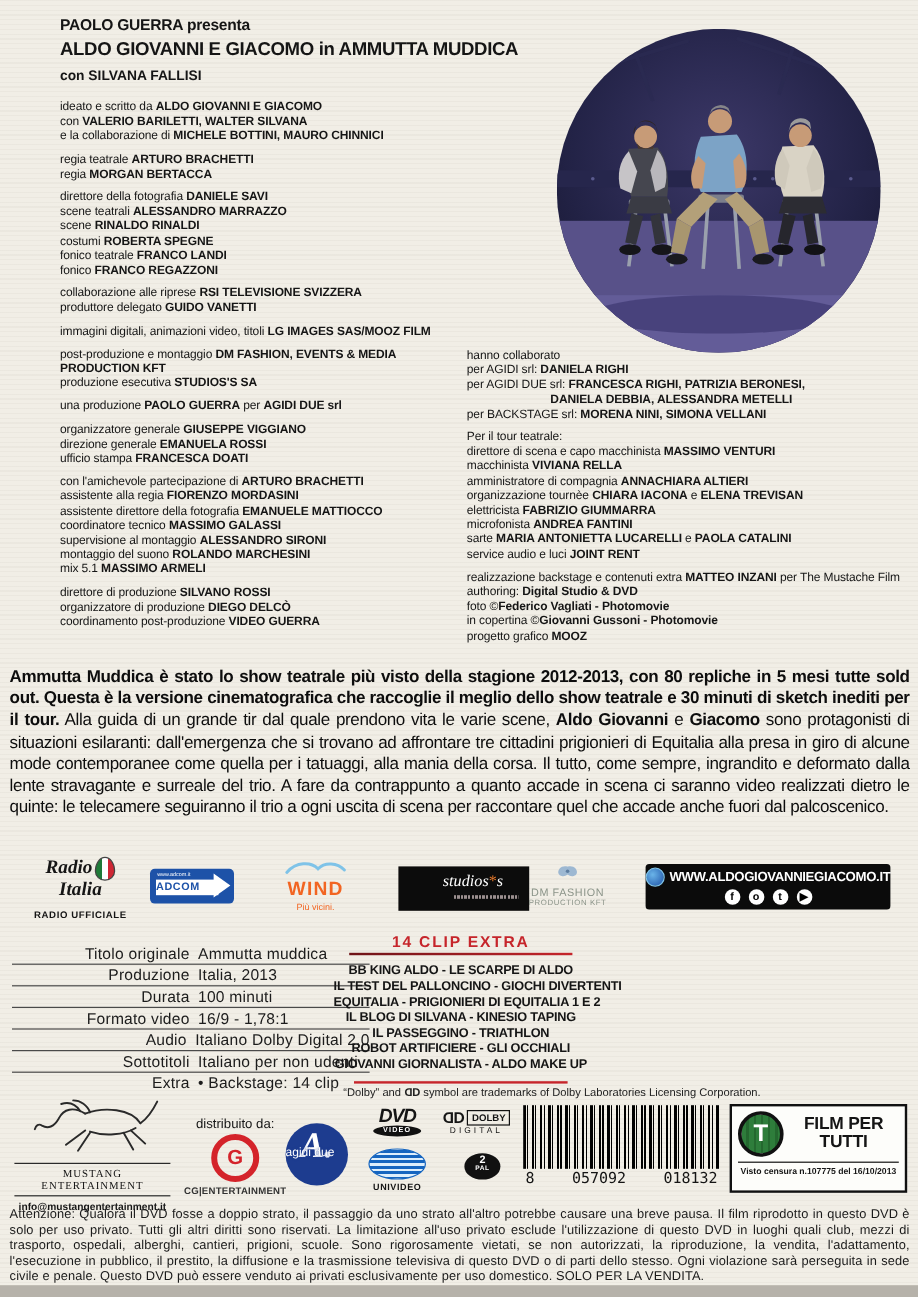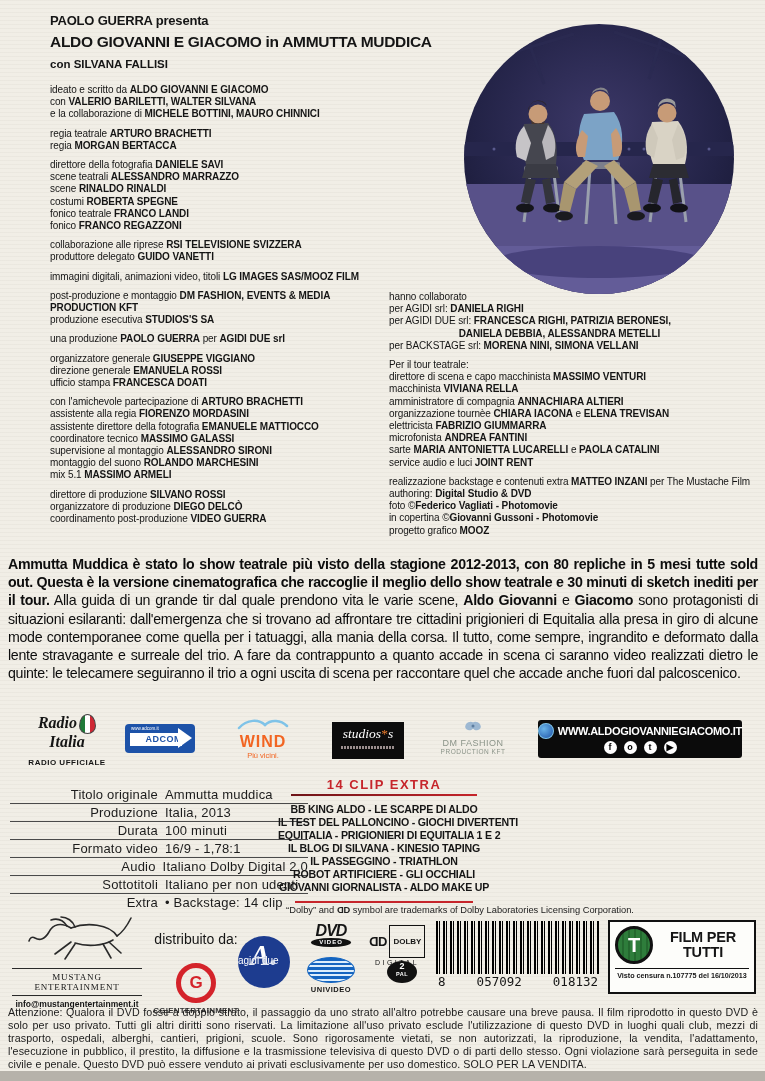--- a/index.html
+++ b/index.html
@@ -24,26 +24,26 @@
   .synopsis{left:8px;top:555px;width:750px;font-size:14.2px;line-height:18.2px;text-align:justify;letter-spacing:-0.3px;color:#0d0d0d;}
   .synopsis .ln{text-align:justify;}
   
   .radio{left:24px;top:714px;width:86px;text-align:center;}
   .radio .scripttxt{font-family:"Liberation Serif",serif;font-style:italic;font-weight:bold;font-size:16px;line-height:15px;}
   .flagball{display:inline-block;width:15px;height:18px;border-radius:50% 50% 50% 50%/60% 60% 40% 40%;
     background:linear-gradient(90deg,#1f7a38 0 33%,#ffffff 33% 66%,#cf2734 66% 100%);border:1px solid #444;vertical-align:middle;margin-left:2px;}
   .radio-cap{left:22px;top:758px;width:90px;text-align:center;font-size:8px;font-weight:bold;letter-spacing:0.5px;}
   .adcom{left:125px;top:724px;width:70px;height:29px;background:#1d52a8;border-radius:4px;}
   .adcom .url{position:absolute;left:6px;top:2px;font-size:4.5px;color:#fff;}
-  .adcom .box{position:absolute;left:5px;top:9px;width:52px;height:13px;background:#fff;text-align:right;font-size:9px;font-weight:bold;color:#1d52a8;line-height:13px;letter-spacing:0.5px;}
+  .adcom .box{position:absolute;left:5px;top:9px;width:52px;height:13px;background:#fff;text-align:left;font-size:9px;font-weight:bold;color:#1d52a8;line-height:13px;letter-spacing:0.5px;}
   .adcom .arr{position:absolute;right:3px;top:4px;width:0;height:0;border-top:10px solid transparent;border-bottom:10px solid transparent;border-left:14px solid #ffffff;}
   .wind{left:226px;top:716px;width:74px;text-align:center;}
   .wind .wname{color:#f26522;font-weight:bold;font-size:16px;letter-spacing:1px;line-height:15px;}
   .wind .wtag{color:#f26522;font-size:7.5px;margin-top:2px;}
-  .studioss{left:332px;top:722px;width:72px;height:37px;background:#0c0c0c;text-align:center;}
+  .studioss{left:332px;top:722px;width:72px;height:37px;background:#0c0c0c;text-align:left;padding-left:37px;}
   .studioss .sname{font-family:"Liberation Serif",serif;font-style:italic;color:#fff;font-size:13.5px;line-height:24px;}
   .studioss .star{color:#e8792a;font-style:normal;}
   .studioss .micro{width:54px;height:3px;margin:0 auto;background:repeating-linear-gradient(90deg,#9b8f8f 0 2px,transparent 2px 3px);}
   .dmf{left:436px;top:719px;width:74px;text-align:center;color:#8b9489;}
   .dmf .dm1{font-size:9px;letter-spacing:0.5px;margin-top:1px;}
   .dmf .dm2{font-size:6.5px;letter-spacing:0.5px;}
   .webbar{left:538px;top:720px;width:204px;height:38px;background:#0b0b0b;border-radius:3px;text-align:center;}
   .webbar .row1{display:flex;align-items:center;justify-content:center;gap:4px;padding-top:3px;}
   .globe{width:14px;height:14px;border-radius:50%;background:radial-gradient(circle at 35% 35%, #6ab4e8, #1d52a8);border:1px solid #7fc3e8;}
   .weburl{color:#fff;font-weight:bold;font-size:11px;letter-spacing:-0.3px;}
@@ -64,34 +64,34 @@
   
   .dnote{left:240px;top:905px;width:440px;text-align:center;font-size:9.3px;color:#222;}
   .ddsm{display:inline-block;font-weight:bold;}
   .ddsm .m{display:inline-block;transform:scaleX(-1);}
   
   .mustang{left:12px;top:912px;width:130px;text-align:center;}
   .mustang .mline{border-top:1.5px solid #2a2a2a;margin:2px 0;}
   .mustang .mname{font-family:"Liberation Serif",serif;font-size:9px;letter-spacing:0.8px;padding:1px 0;}
   .mustang .memail{font-size:8.5px;font-weight:bold;padding:1px 0 2px;}
   .distrib{left:150px;top:931px;width:92px;text-align:center;}
-  .distrib .dlabel{font-size:14px;margin-bottom:16px;}
+  .distrib .dlabel{font-size:11px;margin-bottom:2px;}
   .cgring{width:30px;height:30px;margin:0 auto;border:5px solid #d4232a;border-radius:50%;display:flex;align-items:center;justify-content:center;color:#d4232a;font-weight:bold;font-size:17px;}
   .distrib .dname{font-size:8px;font-weight:bold;color:#333;letter-spacing:0.2px;margin-top:3px;}
   .agidi{left:238px;top:936px;width:52px;height:52px;border-radius:50%;background:#1d3c8f;position:absolute;overflow:hidden;}
   .agidi .aa{position:absolute;left:0;right:0;top:2px;text-align:center;color:#fff;font-family:"Liberation Serif",serif;font-style:italic;font-size:30px;font-weight:bold;}
   .agidi .aname{position:absolute;left:0;right:0;top:19px;text-align:left;color:#fff;font-size:10px;font-weight:normal;text-shadow:0 0 2px #1d3c8f;}
   .dvdv{left:305px;top:924px;width:52px;text-align:center;}
   .dvdv .dvdtxt{font-style:italic;font-weight:900;font-size:16px;letter-spacing:-1px;line-height:14px;}
   .dvdv .videobanner{width:40px;height:9px;margin:0 auto;background:#111;border-radius:50%/50%;color:#fff;font-size:6px;font-weight:bold;line-height:9px;letter-spacing:1px;}
   .dolbyd{left:363px;top:925px;width:68px;text-align:center;}
   .dolbyd .drow{display:flex;align-items:center;justify-content:center;gap:2px;}
   .ddsym{font-weight:900;font-size:13px;line-height:13px;}
   .ddsym .m{display:inline-block;transform:scaleX(-1);}
-  .dolbybox{border:1.5px solid #111;font-size:8px;font-weight:bold;padding:11px 3px;line-height:9px;}
+  .dolbybox{border:1.5px solid #111;font-size:8px;font-weight:bold;padding:1px 3px;line-height:9px;}
   .dolbyd .digital{font-size:7px;letter-spacing:2.5px;margin-top:1px;}
   .univideo{left:306px;top:957px;width:50px;text-align:center;}
   .univideo .uball{width:46px;height:24px;margin:0 auto;border-radius:50%;background:repeating-linear-gradient(180deg,#1565c0 0 2.5px,#ddeefc 2.5px 4.5px);border:1px solid #1565c0;}
   .univideo .uname{font-size:7.5px;font-weight:bold;letter-spacing:0.5px;margin-top:2px;}
   .pal{left:387px;top:961px;width:30px;height:22px;background:#111;border-radius:50%;color:#fff;text-align:center;}
   .pal .p2{font-size:9px;font-weight:bold;line-height:11px;}
   .pal .pname{font-size:5.5px;font-weight:bold;line-height:5px;letter-spacing:0.5px;}
   .barcode{left:436px;top:921px;width:164px;}
   .bars{height:53px;background:repeating-linear-gradient(90deg,#000 0 2px,transparent 2px 3px,#000 3px 4px,transparent 4px 7px,#000 7px 9px,transparent 9px 10px,#000 10px 11px,transparent 11px 14px);}
   .bdigits{display:flex;justify-content:space-between;font-family:"DejaVu Sans Mono",monospace;font-size:12.5px;padding:0 2px;}

